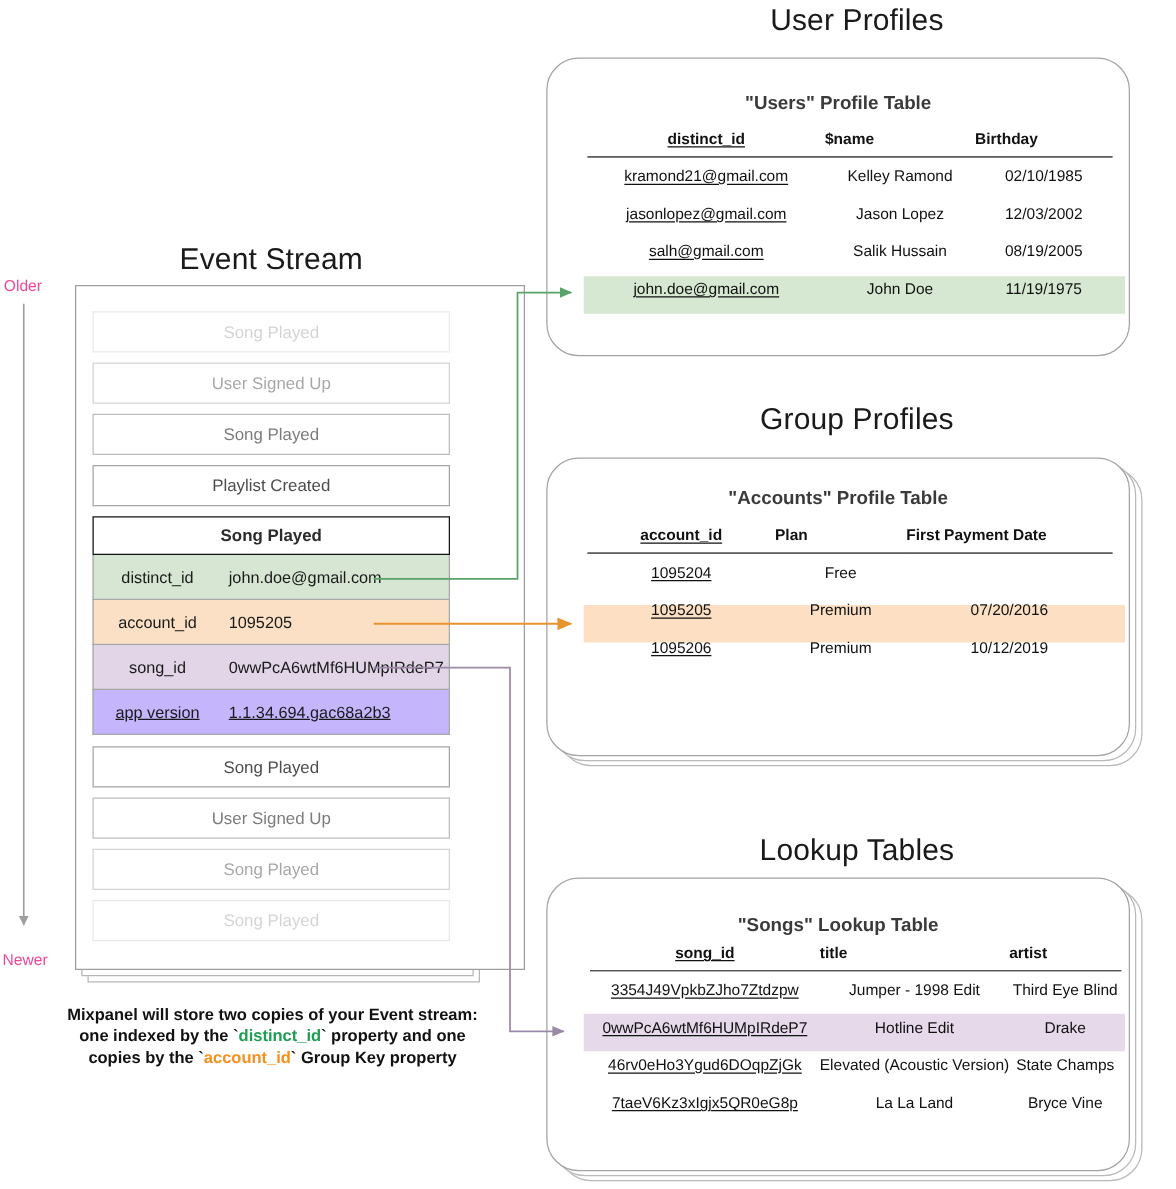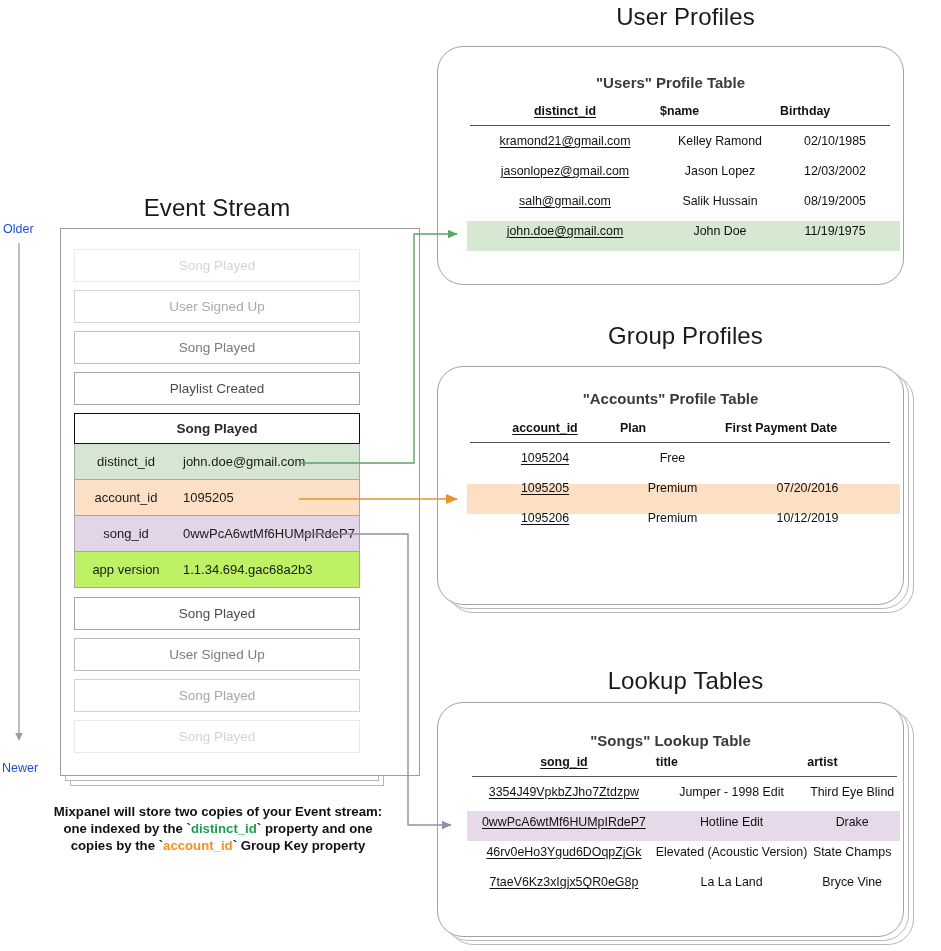--- a/index.html
+++ b/index.html
@@ -28,21 +28,21 @@
     color: #1a1a1a;
     text-align: center;
     letter-spacing: 0.1px;
     white-space: nowrap;
   }
 
   
   .axis-label {
     position: absolute;
     font-size: 12.5px;
-    color: #1d4ed8;
+    color: #ec4899;
     white-space: nowrap;
   }
   #axis-svg { position: absolute; left: 0; top: 0; }
 
   
   .stack-layer {
     position: absolute;
     background: #ffffff;
     border: 1.6px solid #b6b6b6;
     box-sizing: border-box;
@@ -111,21 +111,21 @@
     text-align: center;
     flex: 0 0 102px;
   }
   .detail-row .v {
     flex: 1;
     padding-left: 6px;
   }
   .row-green  { background: #d6e6d2; }
   .row-orange { background: #fbe0c5; }
   .row-purple { background: #e1d5e7; }
-  .row-plain  { background: #bef264; }
+  .row-plain  { background: #c4b5fd; text-decoration: underline; }
 
   
   #caption {
     position: absolute;
     left: 38px;
     top: 803px;
     width: 360px;
     text-align: center;
     font-size: 13.2px;
     line-height: 17px;

